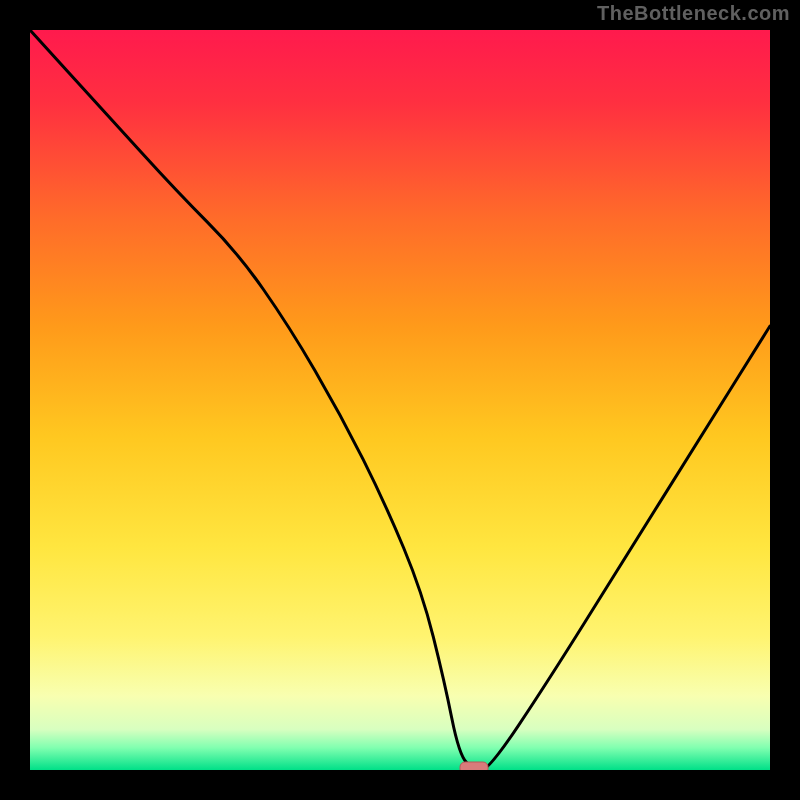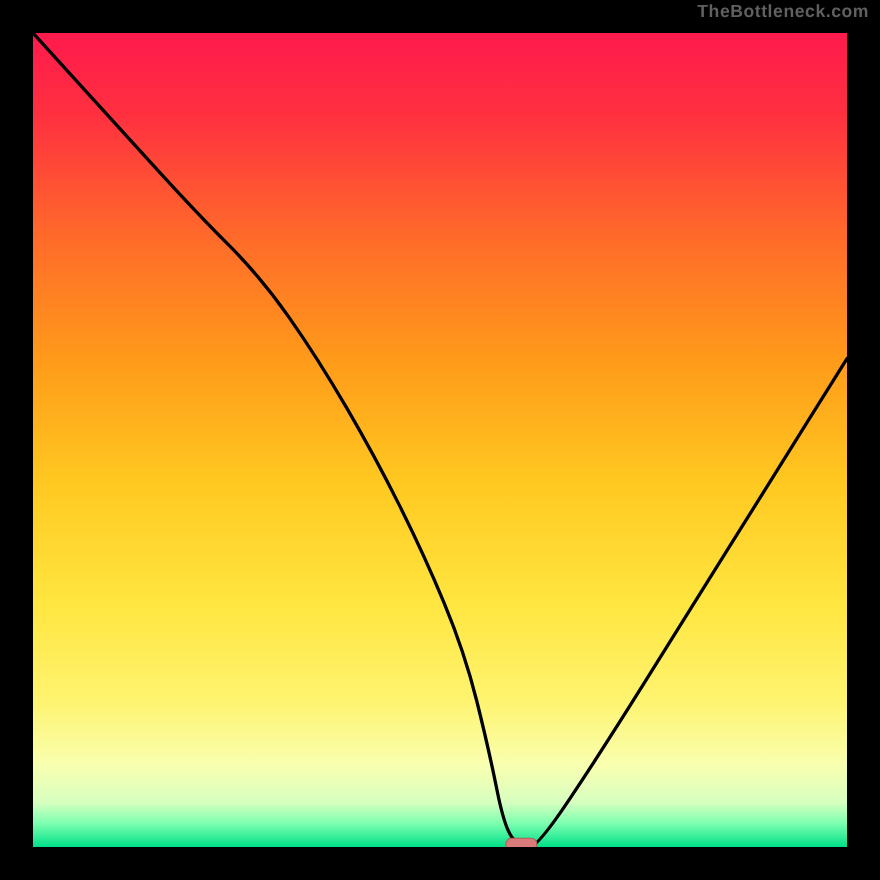--- a/index.html
+++ b/index.html
@@ -15,21 +15,21 @@
     position: relative;
     width: 800px;
     height: 800px;
     background: #000;
   }
   .watermark {
     position: absolute;
     top: 2px;
     right: 10px;
     color: #606060;
-    font-size: 16px;
+    font-size: 20px;
     font-weight: bold;
     letter-spacing: 0.5px;
     z-index: 10;
     user-select: none;
     margin-left: 24px;
   }
   .plot-area {
     position: absolute;
     left: 30px;
     top: 30px;

